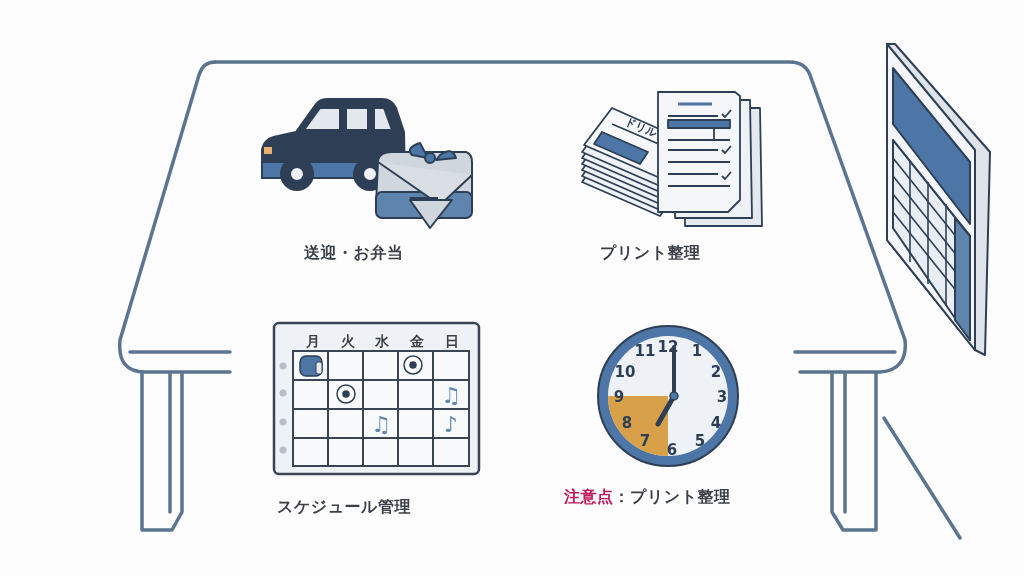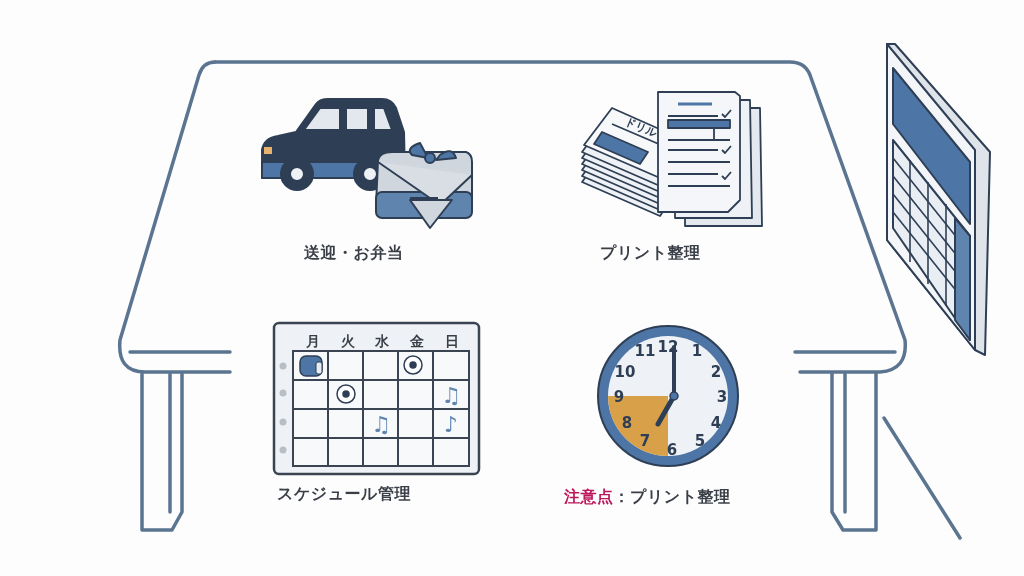--- a/index.html
+++ b/index.html
@@ -165,14 +165,14 @@
       <text x="645" y="356">11</text>
     </g>
     <line x1="674" y1="396" x2="674" y2="347" stroke="#2e3f55" stroke-width="4" stroke-linecap="round"></line>
     <line x1="674" y1="396" x2="658" y2="424" stroke="#2e3f55" stroke-width="5" stroke-linecap="round"></line>
     <circle cx="674" cy="396" r="4" fill="#4d76a6" stroke="#2e3f55" stroke-width="1.5"></circle>
   </g>
 </svg>
 
 <div class="label" style="left:304px;top:243px;">送迎・お弁当</div>
 <div class="label" style="left:600px;top:243px;">プリント整理</div>
-<div class="label" style="left:277px;top:484px;text-align:center;">スケジュール管理</div>
+<div class="label" style="left:277px;top:497px;text-align:center;">スケジュール管理</div>
 <div class="label" style="left:564px;top:487px;"><span class="accent">注意点</span><span>：</span><span>プリント整理</span></div>
 
 </body></html>

